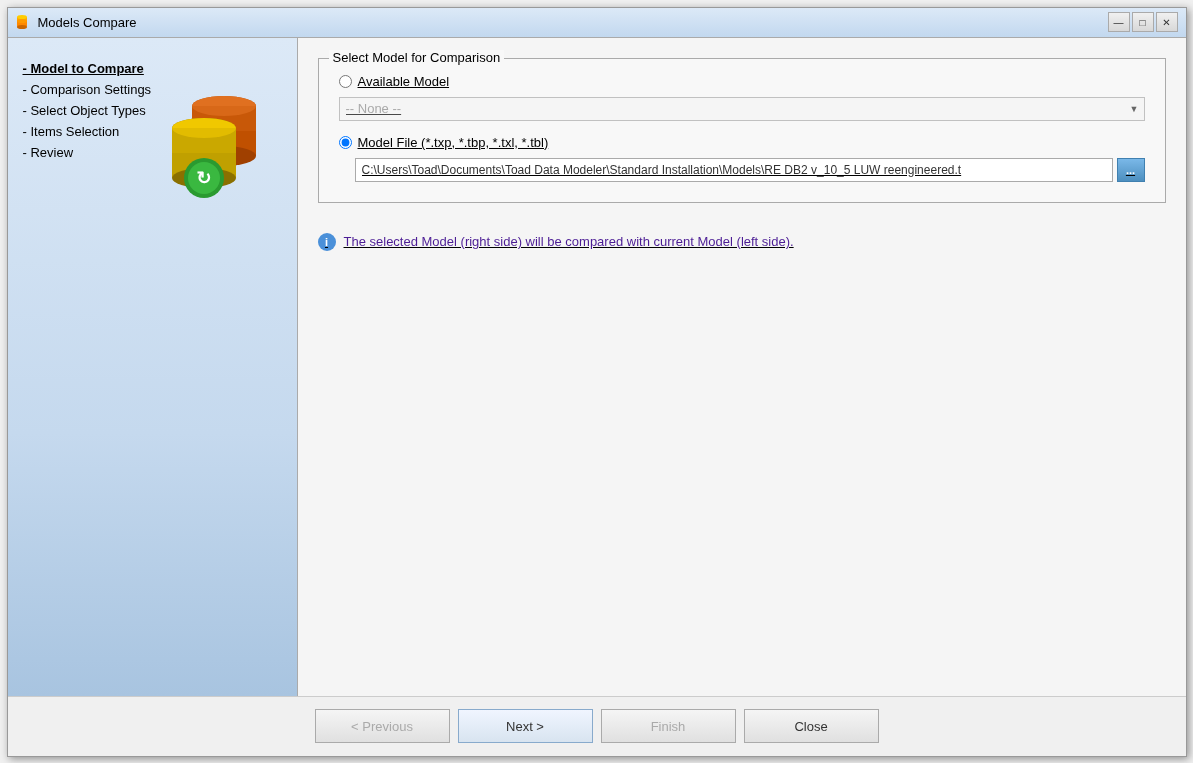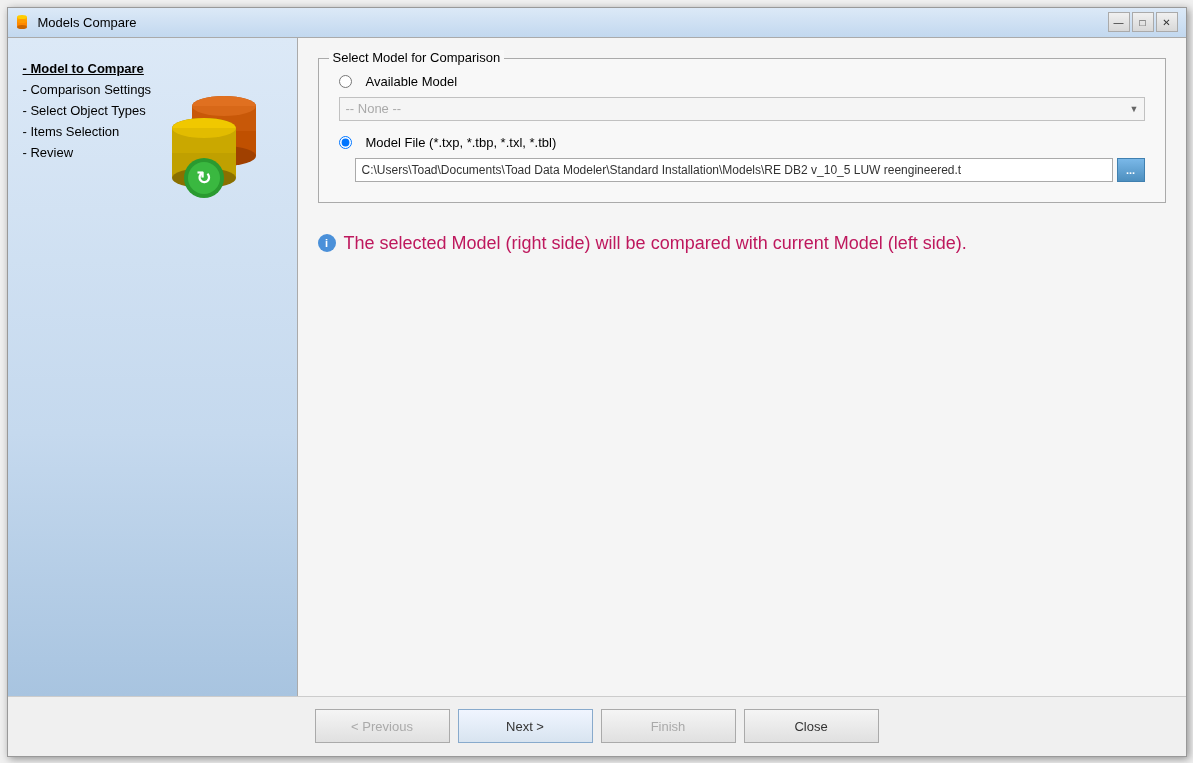--- a/index.html
+++ b/index.html
@@ -112,20 +112,21 @@
       height: 140px;
     }
 
     
     .right-panel {
       flex: 1;
       padding: 20px;
       background: #f5f5f5;
       display: flex;
       flex-direction: column;
+      text-decoration: underline;
     }
 
     
     .group-box {
       border: 1px solid #aaa;
       padding: 15px 20px 20px 20px;
       position: relative;
       margin-bottom: 20px;
       background: #f8f8f8;
     }
@@ -136,21 +137,21 @@
       left: 10px;
       background: #f8f8f8;
       padding: 0 4px;
       font-size: 13px;
       color: #000;
     }
 
     .radio-row {
       display: flex;
       align-items: center;
-      gap: 14px;
+      gap: 6px;
       margin-bottom: 8px;
     }
 
     .radio-row input[type="radio"] {
       margin: 0;
       cursor: pointer;
     }
 
     .radio-label {
       font-size: 13px;
@@ -243,22 +244,22 @@
       color: #fff;
       display: flex;
       align-items: center;
       justify-content: center;
       font-size: 11px;
       font-weight: bold;
       flex-shrink: 0;
     }
 
     .info-text {
-      font-size: 18px;
-      color: #be185d;
+      font-size: 13px;
+      color: #4c1d95;
     }
 
     
     .footer {
       height: 60px;
       background: #f0f0f0;
       border-top: 1px solid #ccc;
       display: flex;
       align-items: center;
       justify-content: center;

